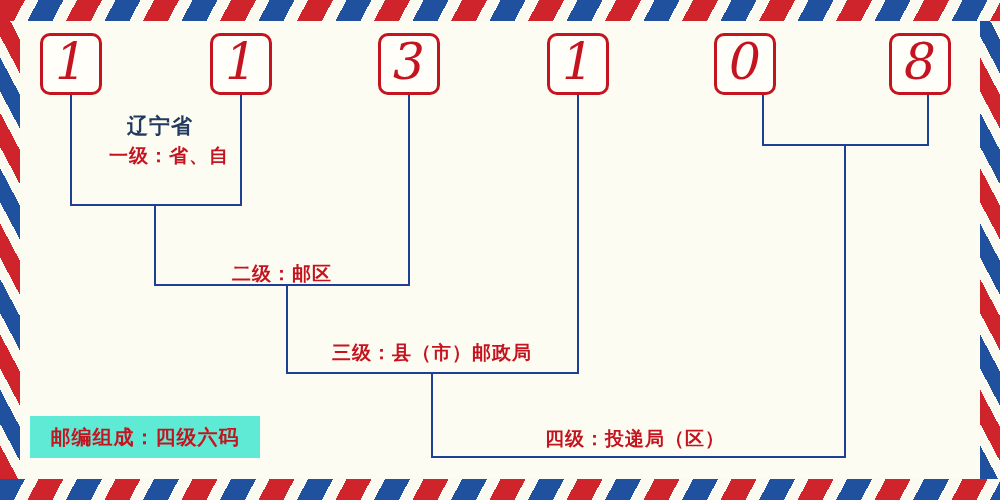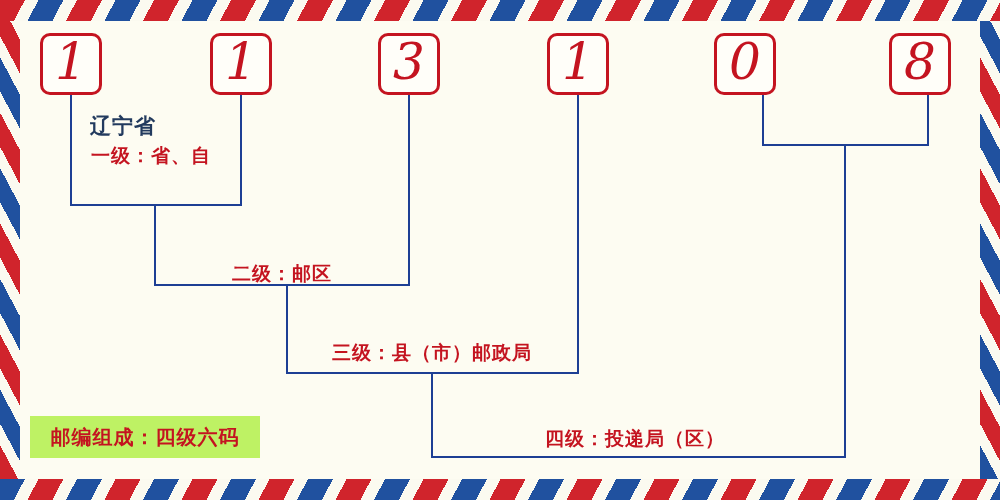--- a/index.html
+++ b/index.html
@@ -40,31 +40,31 @@
 
   
   .line{position:absolute;background:#1d3f94;}
   .v{width:2px;}
   .h{height:2px;}
 
   
   .lvl-name{
     position:absolute;
     color:#223a5e;font-weight:bold;font-size:21px;
-    text-align:left;letter-spacing:1px;
+    text-align:center;letter-spacing:1px;
   }
   .lvl-desc{
     position:absolute;
     color:#c41420;font-size:19px;font-weight:bold;
     text-align:center;line-height:25px;letter-spacing:1px;
   }
 
   .footer-box{
     position:absolute;left:30px;top:416px;width:230px;height:42px;
-    background:#bef264;
+    background:#5eead4;
     display:flex;align-items:center;justify-content:center;
   }
   .footer-text{
     color:#c41420;font-size:20px;font-weight:bold;letter-spacing:1px;
   }
 </style>
 </head>
 <body>
 
 <div class="page">
@@ -107,21 +107,21 @@
 
   <div class="line v" style="left:431px;top:372px;height:86px"></div>
   <div class="line h" style="left:431px;top:456px;width:415px"></div>
   <div class="line v" style="left:844px;top:144px;height:314px"></div>
 
   <div class="line v" style="left:762px;top:95px;height:50px"></div>
   <div class="line h" style="left:762px;top:144px;width:167px"></div>
   <div class="line v" style="left:927px;top:95px;height:50px"></div>
 
   <div class="lvl-name" style="left:90px;top:112px;width:140px">辽宁省</div>
-  <div class="lvl-desc" style="left:65px;top:143px;width:172px">
+  <div class="lvl-desc" style="left:83px;top:143px;width:172px">
     <span>一级：省、自</span><br>
   </div>
 
   <div class="lvl-desc" style="left:192px;top:261px;width:180px">二级：邮区</div>
 
   <div class="lvl-desc" style="left:302px;top:340px;width:260px">三级：县（市）邮政局</div>
 
   <div class="lvl-desc" style="left:535px;top:426px;width:200px">四级：投递局（区）</div>
 
 

